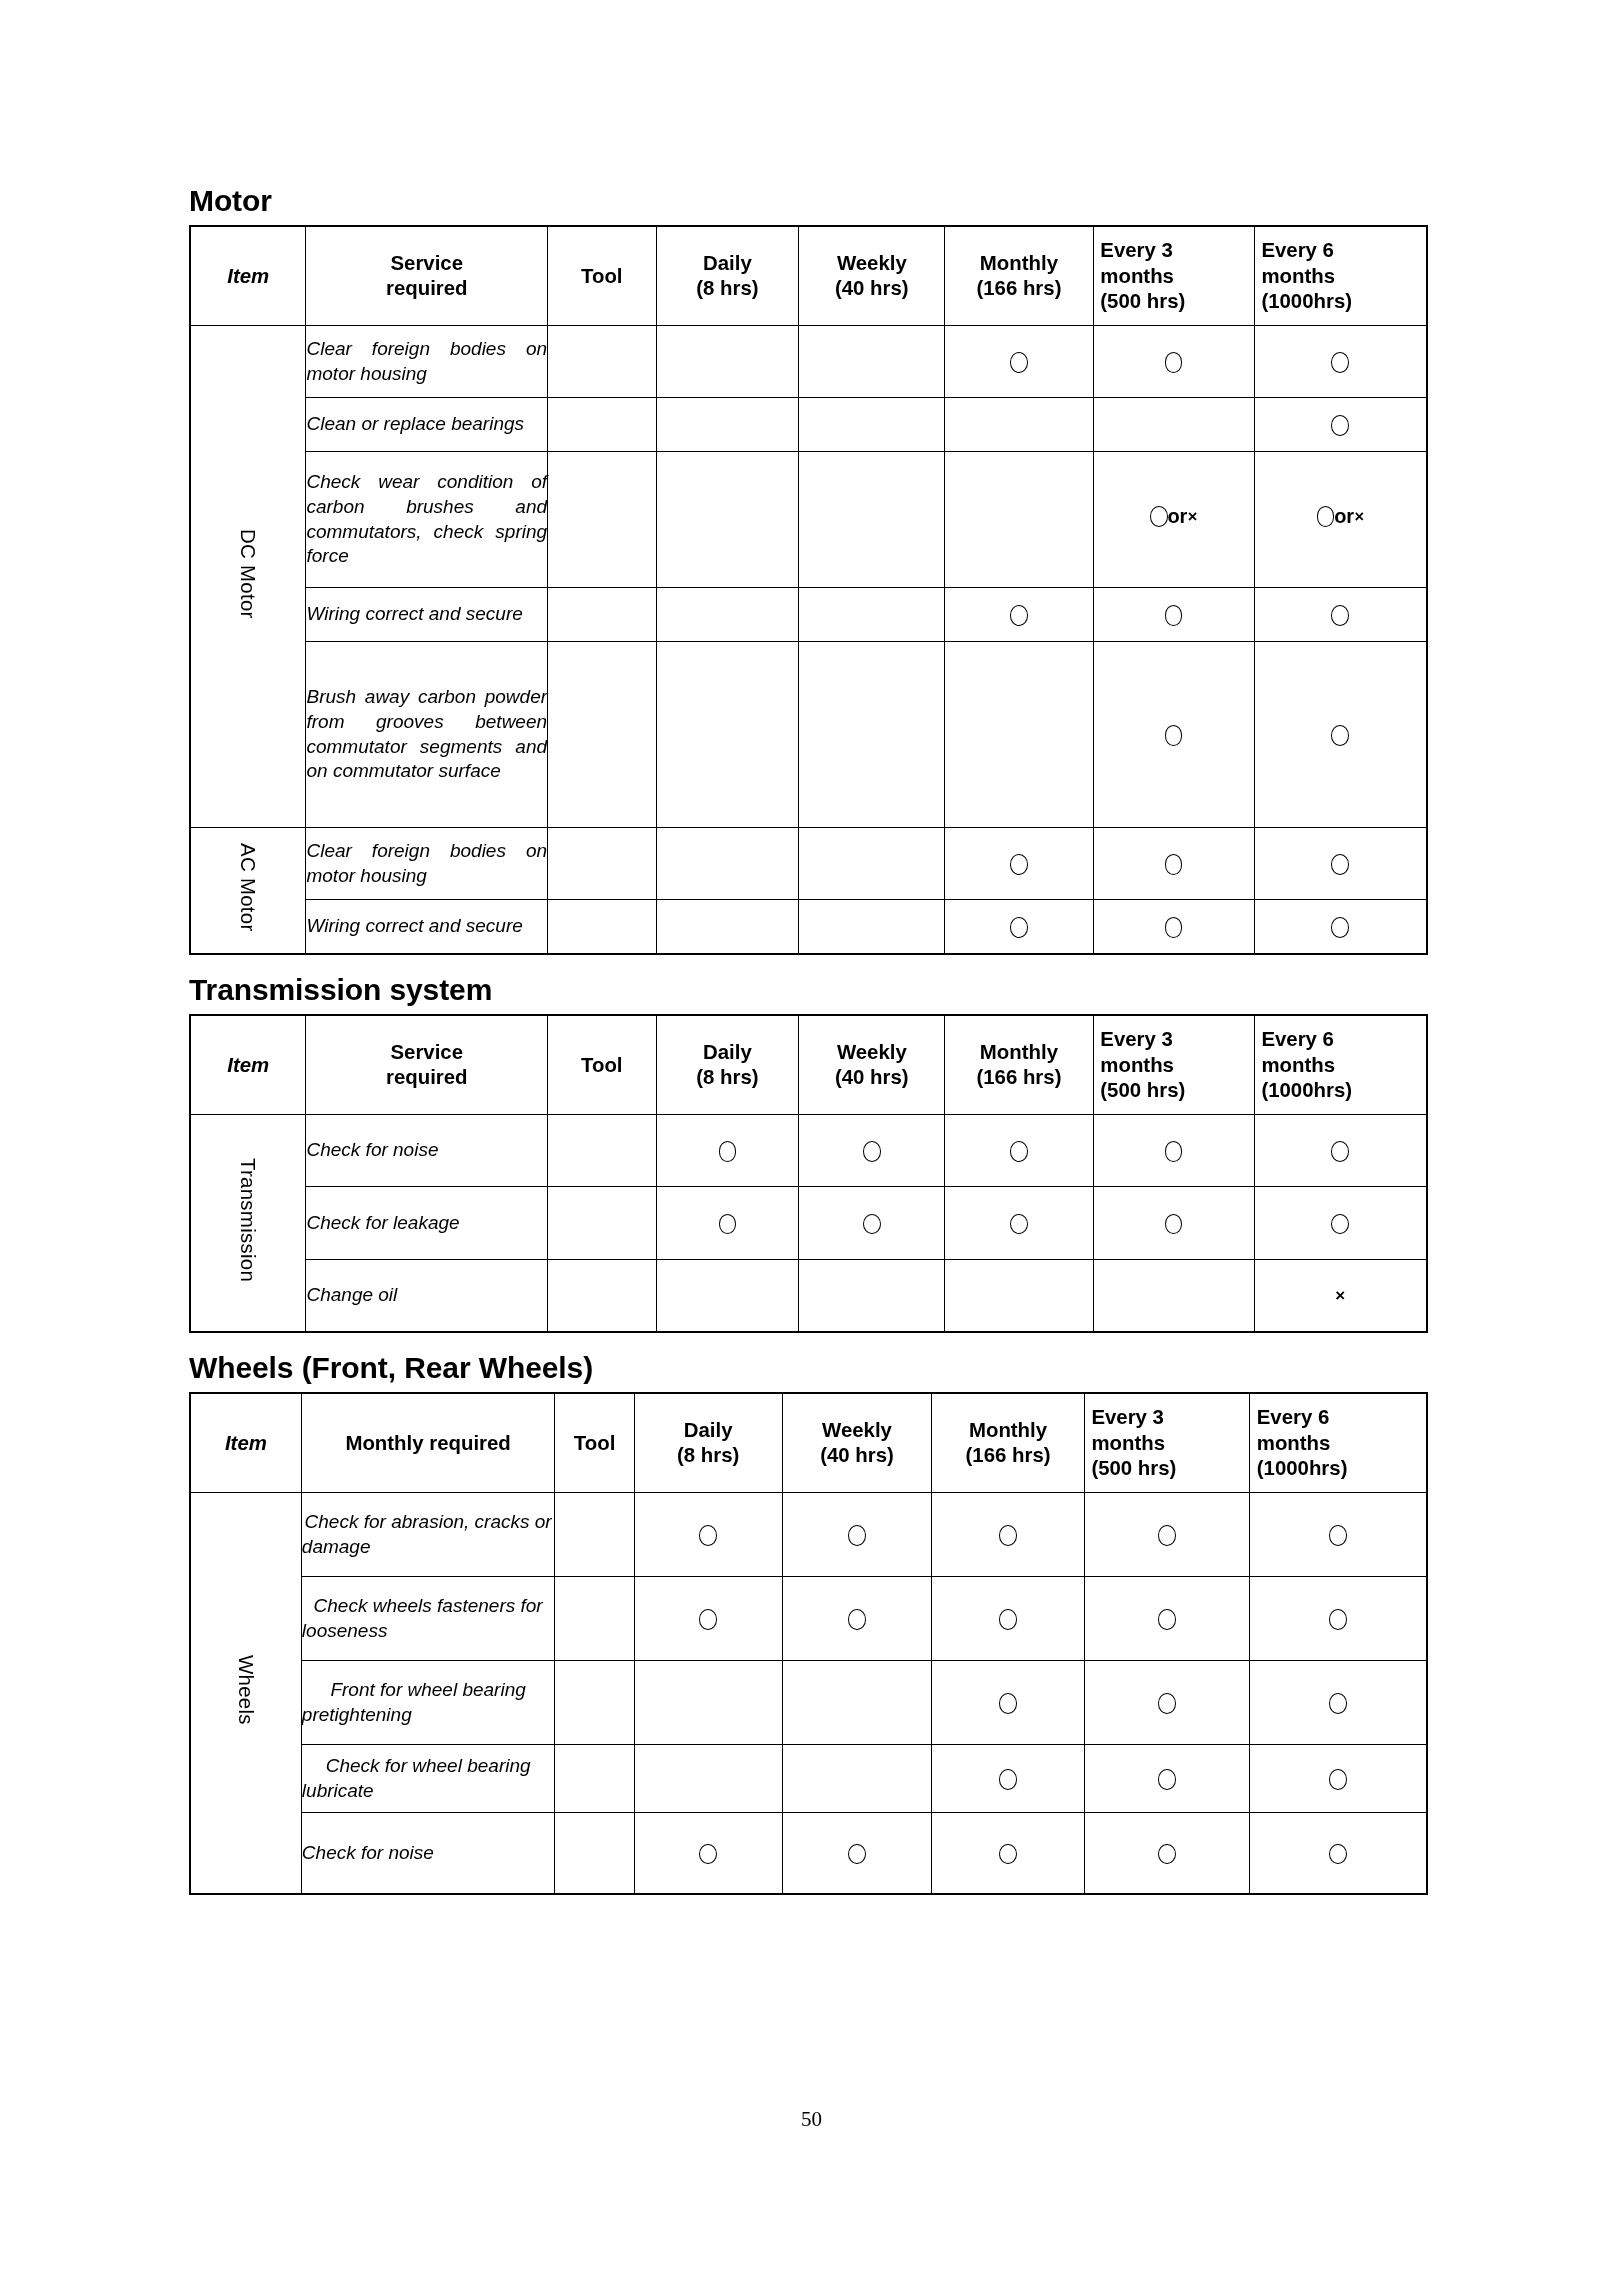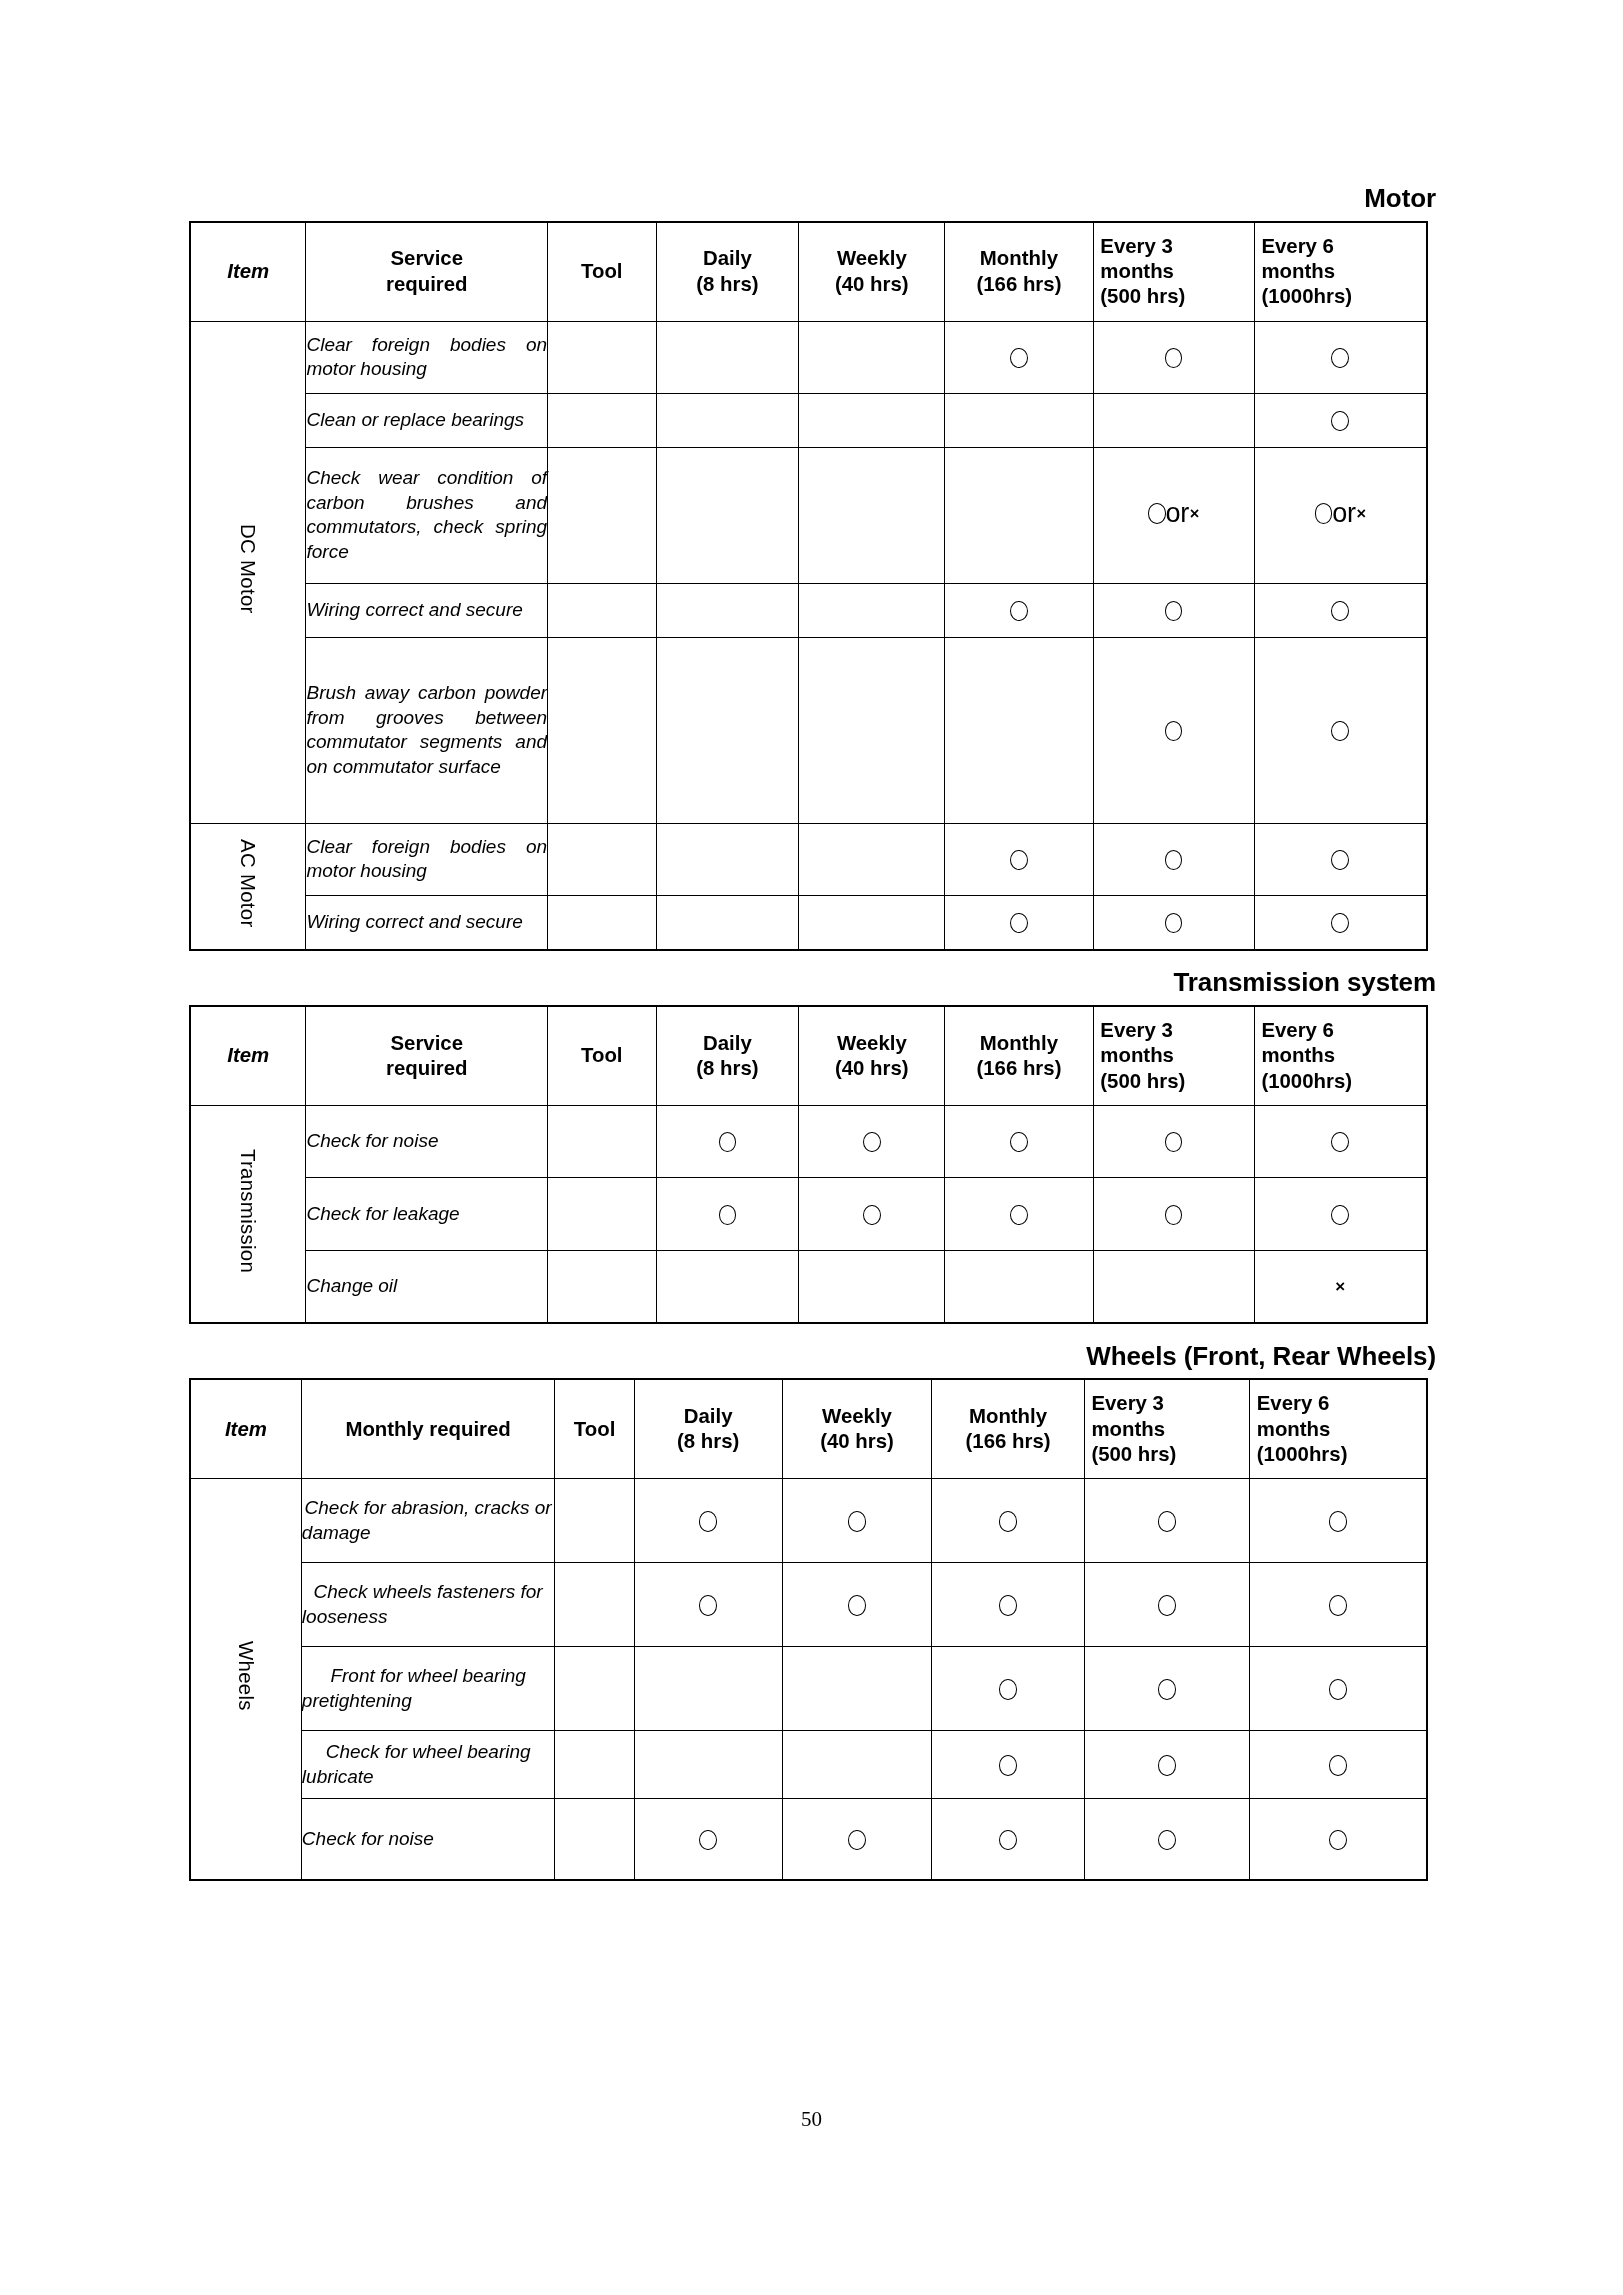--- a/index.html
+++ b/index.html
@@ -24,27 +24,26 @@
     background: #ffffff;
   }
   .content {
     position: absolute;
     left: 189px;
     top: 184px;
     width: 1247px;
   }
 
   h2.section-title {
-    font-size: 26px;
+    font-size: 30px;
     font-weight: bold;
     margin: 0 0 6.8px 0;
     padding: 0;
     line-height: 1.15;
     letter-spacing: -0.1px;
-    text-align: right;
   }
   .section-block { margin-bottom: 0; }
   .gap-after-table { height: 17.7px; }
 
   table.sched {
     border-collapse: collapse;
     width: 1239px;
     table-layout: fixed;
     border: 2px solid #000;
   }
@@ -116,22 +115,23 @@
   }
   .orx {
     display: inline-flex;
     align-items: center;
     justify-content: center;
     gap: 0px;
     font-size: 20.4px;
     line-height: 1;
   }
   .orx .ortxt {
-    font-size: 27px;
+    font-size: 20px;
     letter-spacing: -0.3px;
+    font-weight: bold;
   }
   .orx .xmark {
     font-size: 16.4px;
     font-weight: bold;
     margin-left: 0.7px;
   }
   .xonly {
     font-size: 17px;
     font-weight: bold;
   }

